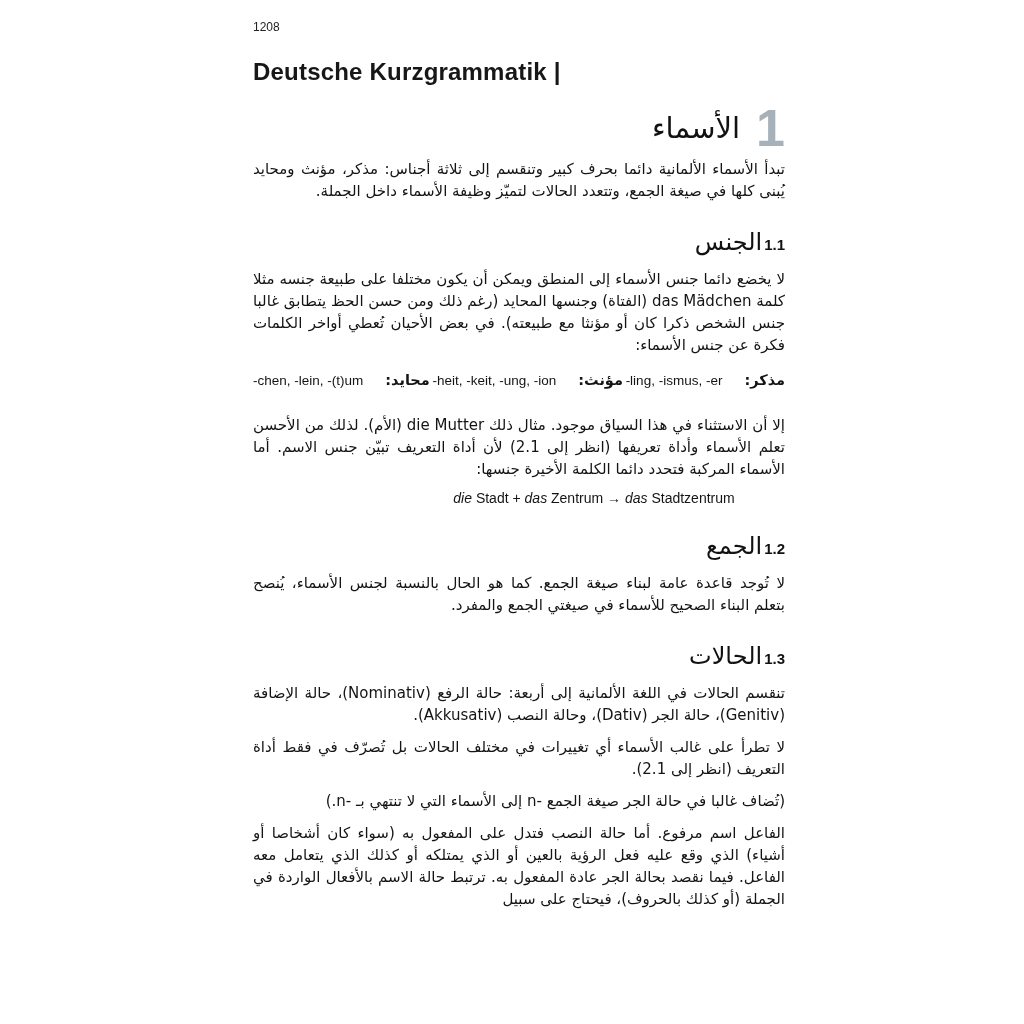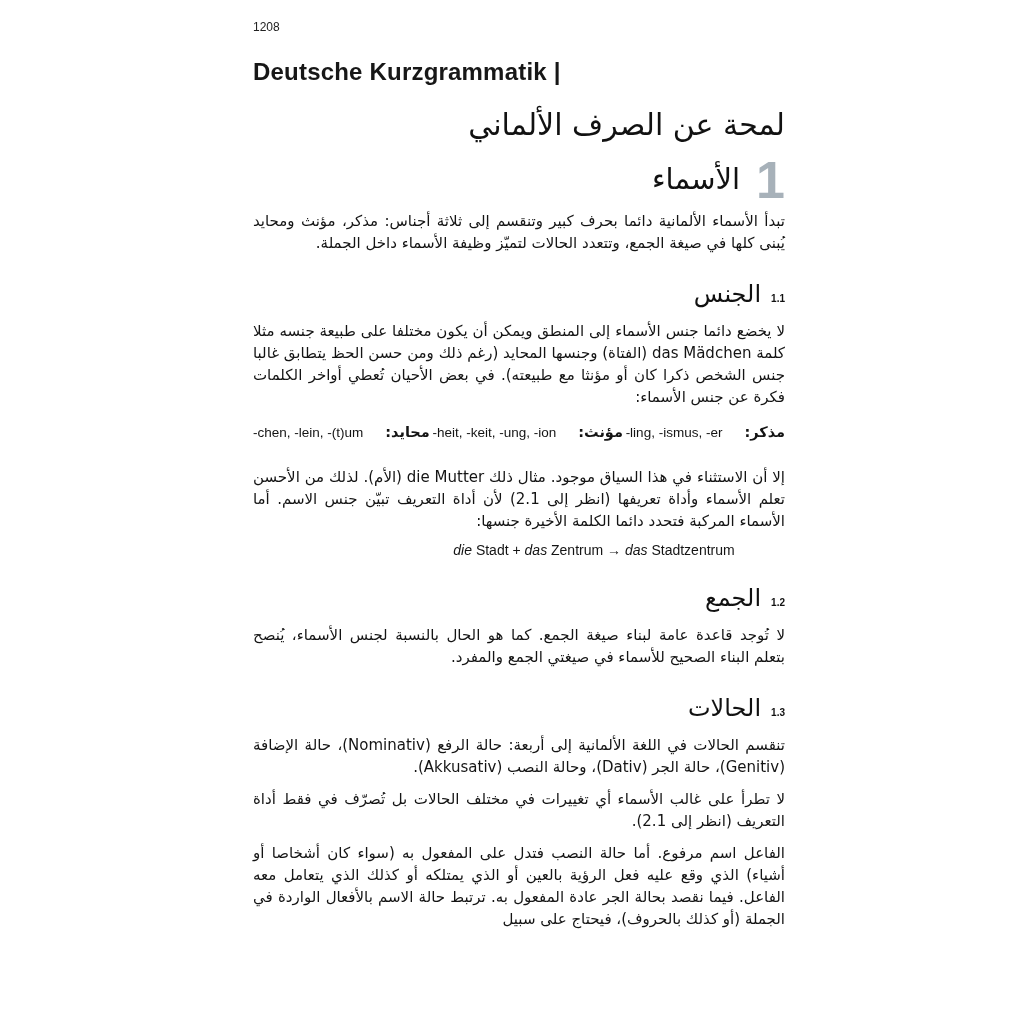--- a/index.html
+++ b/index.html
@@ -45,22 +45,22 @@
   .body { margin-bottom: 10px; }
   .intro { margin-bottom: 26px; }
 
   .sub-head {
     direction: rtl; text-align: right;
     display: flex; align-items: baseline;
     margin: 26px 0 12px 0;
   }
   .sub-num {
     font-family: "Liberation Sans", sans-serif;
-    font-size: 10px; font-weight: bold; color: #111;
-    margin-left: 10px;
+    font-size: 15px; font-weight: bold; color: #111;
+    margin-left: 2px;
   }
   .sub-title { font-size: 24px; color: #111; text-align: right; }
 
   .suffix-line {
     direction: rtl;
     display: flex; justify-content: space-between; align-items: baseline;
     font-size: 13.5px; color: #141414;
     margin: 16px 0 26px 0;
   }
   .suffix-group b { font-weight: bold; margin-left: 22px; font-size: 14.5px; }
@@ -79,21 +79,20 @@
 </style>
 </head>
 <body>
 
 <div class="page">
   <div class="content">
 
     <div class="page-number">1208</div>
 
     <h1 class="title-latin">Deutsche Kurzgrammatik |</h1>
-    <h2 class="title-arabic">لمحة عن الصرف الألماني</h2>
 
     <div class="sec1-head">
       <span class="big-num">1</span>
       <span class="big-title">الأسماء</span>
     </div>
     <p class="body intro">تبدأ الأسماء الألمانية دائما بحرف كبير وتنقسم إلى ثلاثة أجناس: مذكر، مؤنث ومحايد يُبنى كلها في صيغة الجمع، وتتعدد الحالات لتميّز وظيفة الأسماء داخل الجملة.</p>
 
     <div class="sub-head">
       <span class="sub-num">1.1</span>
       <span class="sub-title">الجنس</span>
@@ -124,16 +123,17 @@
       <span class="sub-title">الجمع</span>
     </div>
     <p class="body gap-after">لا تُوجد قاعدة عامة لبناء صيغة الجمع. كما هو الحال بالنسبة لجنس الأسماء، يُنصح بتعلم البناء الصحيح للأسماء في صيغتي الجمع والمفرد.</p>
 
     <div class="sub-head">
       <span class="sub-num">1.3</span>
       <span class="sub-title">الحالات</span>
     </div>
     <p class="body">تنقسم الحالات في اللغة الألمانية إلى أربعة: حالة الرفع (Nominativ)، حالة الإضافة (Genitiv)، حالة الجر (Dativ)، وحالة النصب (Akkusativ).</p>
     <p class="body">لا تطرأ على غالب الأسماء أي تغييرات في مختلف الحالات بل تُصرّف في فقط أداة التعريف (انظر إلى 2.1).</p>
+    <p class="body">(تُضاف غالبا في حالة الجر صيغة الجمع -n إلى الأسماء التي لا تنتهي بـ -n.)</p>
     <p class="body">الفاعل اسم مرفوع. أما حالة النصب فتدل على المفعول به (سواء كان أشخاصا أو أشياء) الذي وقع عليه فعل الرؤية بالعين أو الذي يمتلكه أو كذلك الذي يتعامل معه الفاعل. فيما نقصد بحالة الجر عادة المفعول به. ترتبط حالة الاسم بالأفعال الواردة في الجملة (أو كذلك بالحروف)، فيحتاج على سبيل</p>
 
   </div>
 </div>
 
 </body></html>

